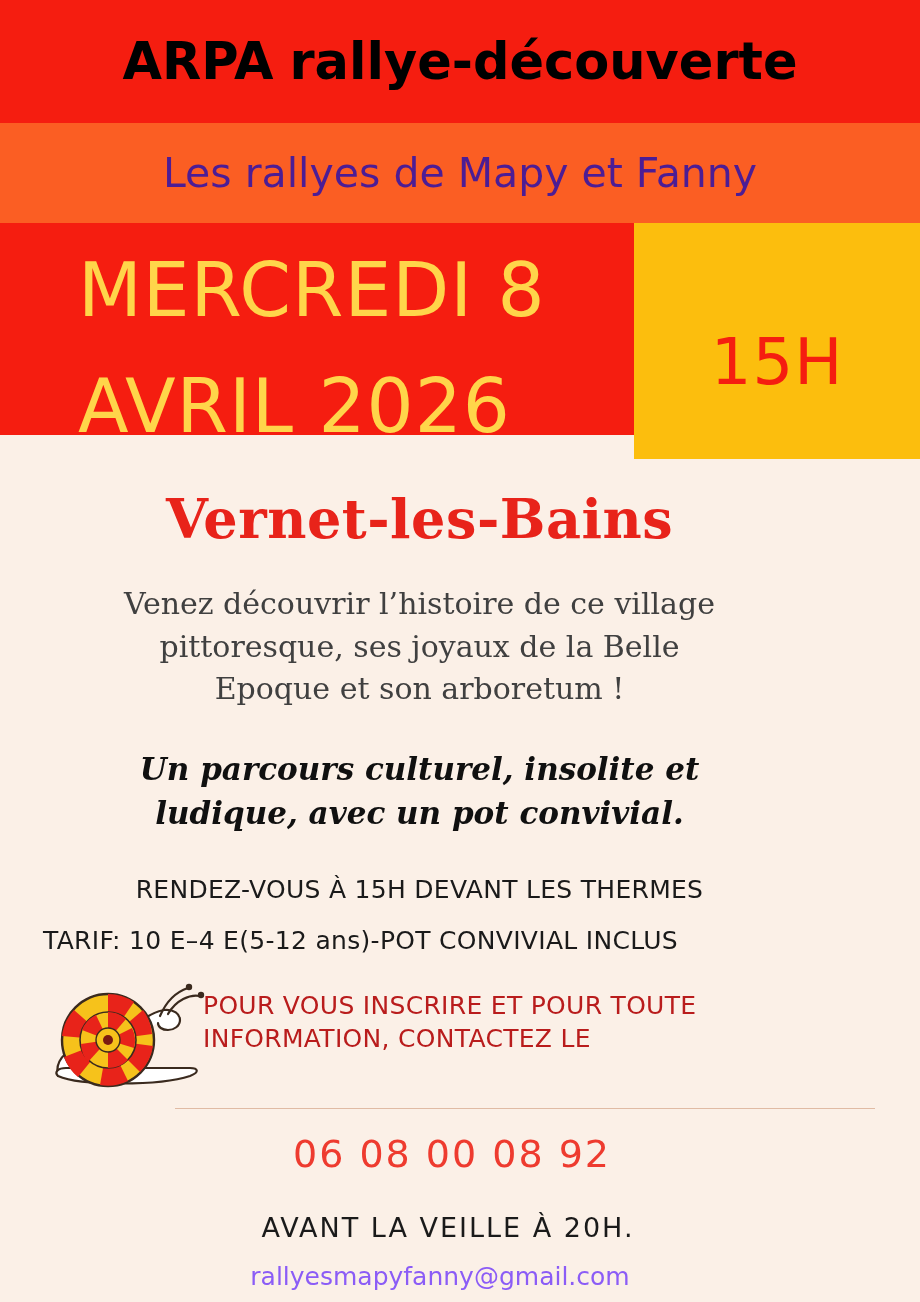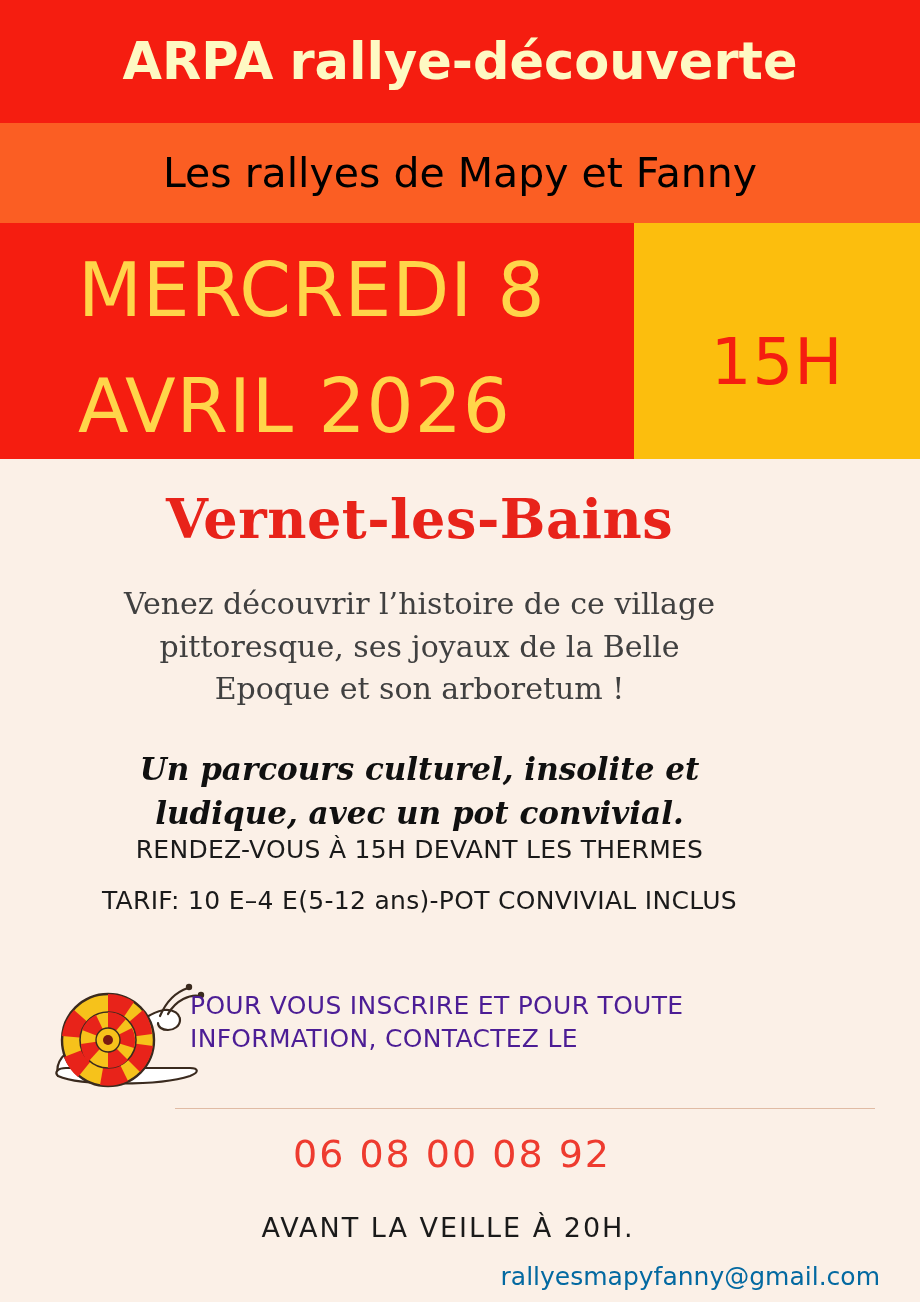--- a/index.html
+++ b/index.html
@@ -21,56 +21,56 @@
   .band-red {
     position: absolute;
     left: 0; top: 0;
     width: 920px; height: 123px;
     background: #f51d10;
     display: flex;
     align-items: center;
     justify-content: center;
   }
   .band-red .title {
-    color: #fef9c3;
+    color: #000000;
     font-weight: bold;
     font-size: 51px;
     letter-spacing: 0px;
     white-space: nowrap;
     font-family: "DejaVu Sans", sans-serif;
   }
   .band-red .title .sp { display:inline-block; width: 16px; }
 
   
   .band-orange {
     position: absolute;
     left: 0; top: 123px;
     width: 920px; height: 100px;
     background: #fb5e23;
     display: flex;
     align-items: center;
     justify-content: center;
   }
   .band-orange .subtitle {
-    color: #000000;
+    color: #4c1d95;
     font-size: 41px;
     font-weight: 500;
     white-space: nowrap;
   }
 
   
   .band-date {
     position: absolute;
     left: 0; top: 223px;
     width: 920px; height: 236px;
   }
   .date-left {
     position: absolute;
     left: 0; top: 0;
-    width: 634px; height: 236px;
+    width: 634px; height: 212px;
     background: #f51d10;
   }
   .date-right {
     position: absolute;
     left: 634px; top: 0;
     width: 286px; height: 236px;
     background: #fcbe0d;
     display: flex;
     align-items: center;
     justify-content: center;
@@ -128,46 +128,46 @@
     text-align: center;
     line-height: 1.42;
     margin-top: 36px;
     padding: 0 60px;
   }
   .meet {
     text-align: center;
     font-size: 25px;
     color: #1a1a1a;
     letter-spacing: 0.3px;
+    margin-top: 40px;
   }
   .tarif {
-    text-align: center;
     font-size: 25px;
     color: #1a1a1a;
     letter-spacing: 0.3px;
     margin-top: 22px;
   }
 
   
   .contact-block {
     position: absolute;
     left: 0; top: 1000px;
     width: 920px;
   }
   .snail {
     position: absolute;
     left: 40px; top: -22px;
     width: 190px; height: 120px;
   }
   .contact-text {
     position: absolute;
-    left: 190px; top: -10px;
+    left: 203px; top: -10px;
     width: 680px;
     font-size: 25px;
-    color: #4c1d95;
+    color: #b91c1c;
     line-height: 1.3;
     letter-spacing: 0.3px;
   }
   .rule {
     position: absolute;
     left: 175px; top: 108px;
     width: 700px;
     height: 1px;
     background: #e0bba4;
   }
@@ -186,23 +186,23 @@
     width: 896px;
     text-align: center;
     color: #1a1a1a;
     font-size: 27px;
     letter-spacing: 2px;
   }
   .email {
     position: absolute;
     left: 0; top: 262px;
     width: 920px;
-    text-align: right;
+    text-align: center;
     padding-right: 40px;
-    color: #0369a1;
+    color: #8b5cf6;
     font-size: 25px;
   }
 </style>
 </head>
 <body>
 
 <div class="poster">
 
   <div class="band-red">
     <div class="title">

